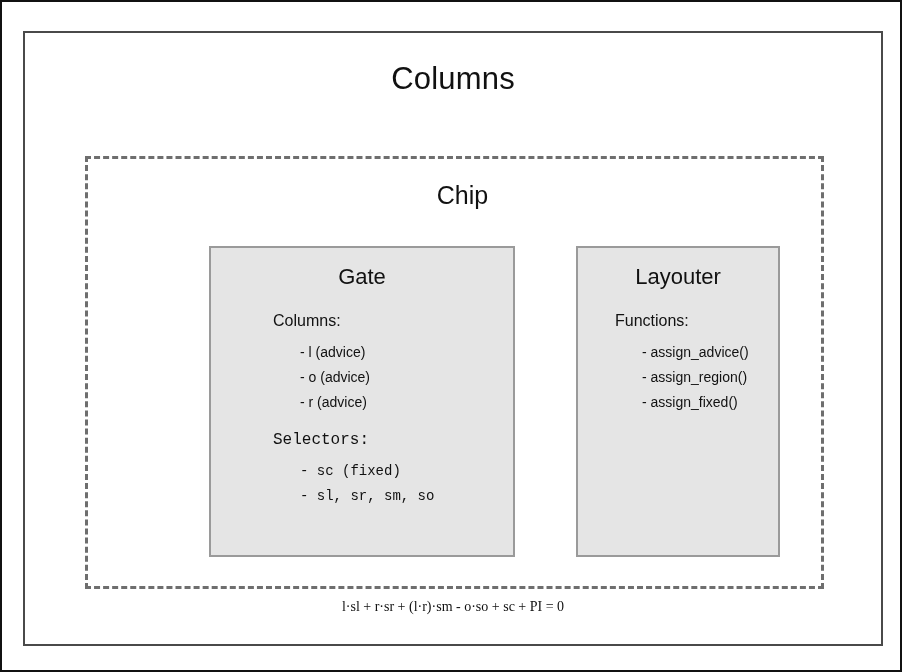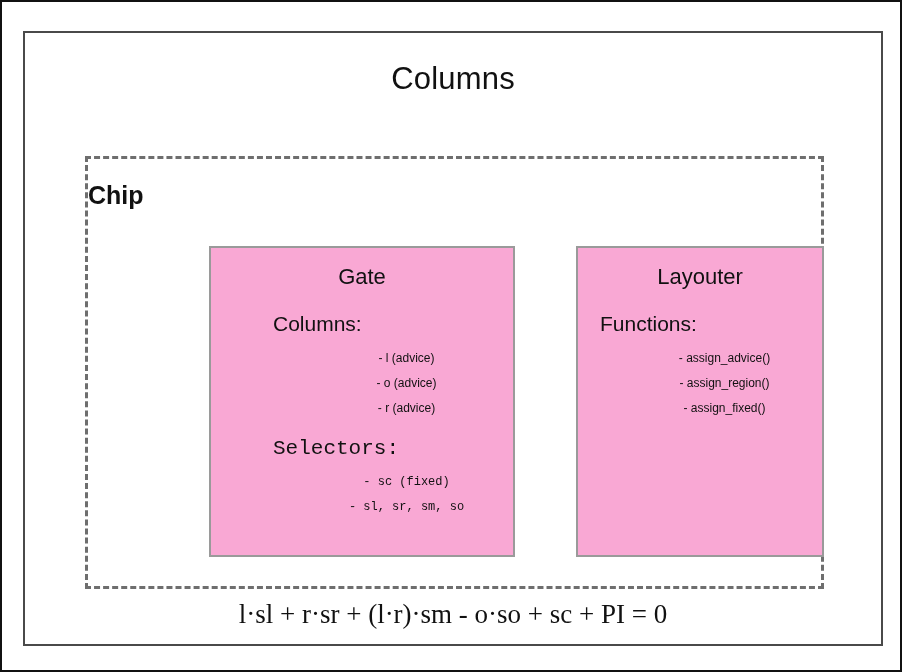--- a/index.html
+++ b/index.html
@@ -56,98 +56,97 @@
     top: 123px;
     width: 739px;
     height: 433px;
     box-sizing: border-box;
     border: 3px dashed #6e6e6e;
     background: transparent;
   }
 
   .chip-title {
     position: absolute;
-    left: 0;
+    left: 8px;
     top: 22px;
     width: 100%;
-    text-align: left;
+    text-align: center;
     font-size: 25px;
-    font-weight: 700;
+    font-weight: 400;
     color: #111111;
   }
 
   
   .module {
     position: absolute;
     box-sizing: border-box;
     border: 2px solid #9a9a9a;
-    background: #f9a8d4;
+    background: #e5e5e5;
   }
   .module.gate {
     left: 121px;
     top: 87px;
     width: 306px;
     height: 311px;
   }
   .module.layouter {
     left: 488px;
     top: 87px;
-    width: 248px;
+    width: 204px;
     height: 311px;
   }
 
   .module-title {
     text-align: center;
     font-size: 22px;
     font-weight: 400;
     margin-top: 16px;
     color: #111111;
   }
 
   .section {
     margin-top: 22px;
     padding-left: 62px;
   }
   .module.layouter .section {
-    padding-left: 22px;
+    padding-left: 37px;
   }
 
   .section-label {
-    font-size: 21px;
+    font-size: 16px;
     color: #111111;
     margin-bottom: 10px;
   }
 
   .item-list {
     list-style: none;
     margin: 0;
     padding: 0 0 0 27px;
   }
   .item-list li {
-    font-size: 12px;
+    font-size: 14px;
     line-height: 25px;
     color: #111111;
     white-space: nowrap;
-    text-align: center;
   }
 
   .section.selectors {
     margin-top: 16px;
     font-family: Liberation Mono, monospace;
   }
 
   
   .formula {
     position: absolute;
     left: 0;
     top: 566px;
     width: 100%;
     text-align: center;
     font-family: "Liberation Serif", serif;
-    font-size: 27px;
+    font-size: 14px;
     color: #111111;
   }
 </style>
 </head>
 <body>
 
 <div id="canvas">
 
   <div class="circuit-box">
 

